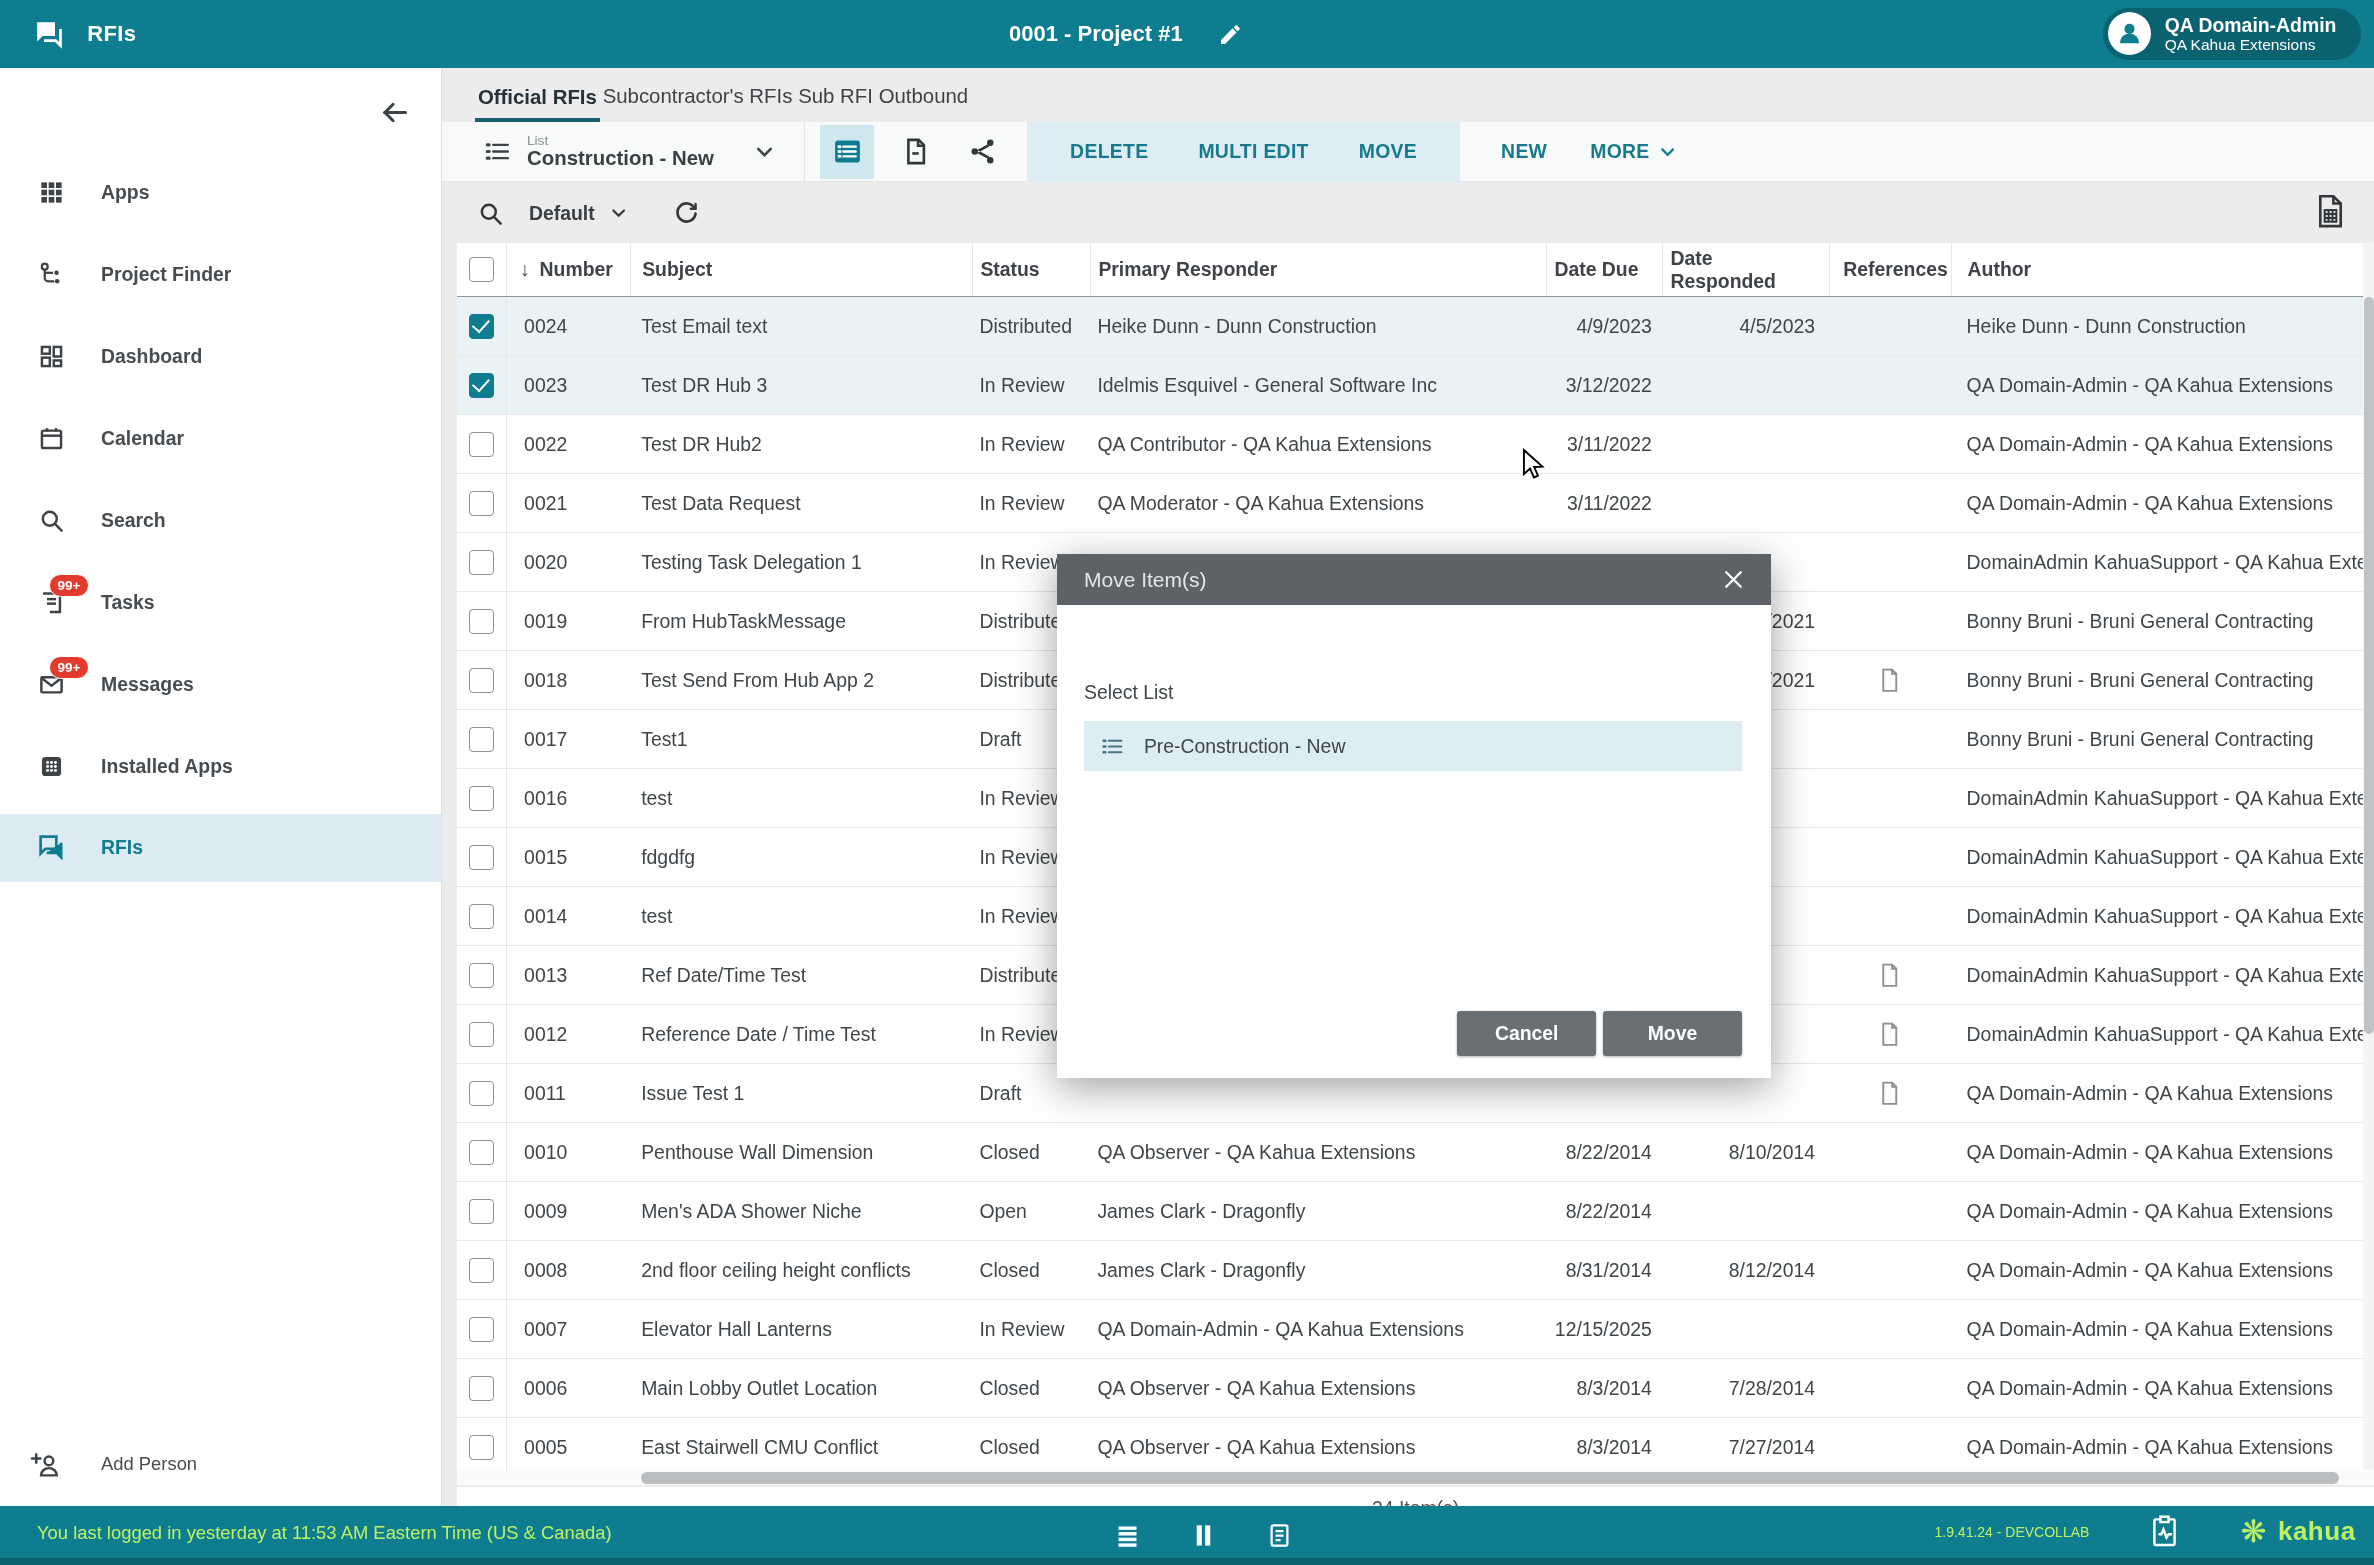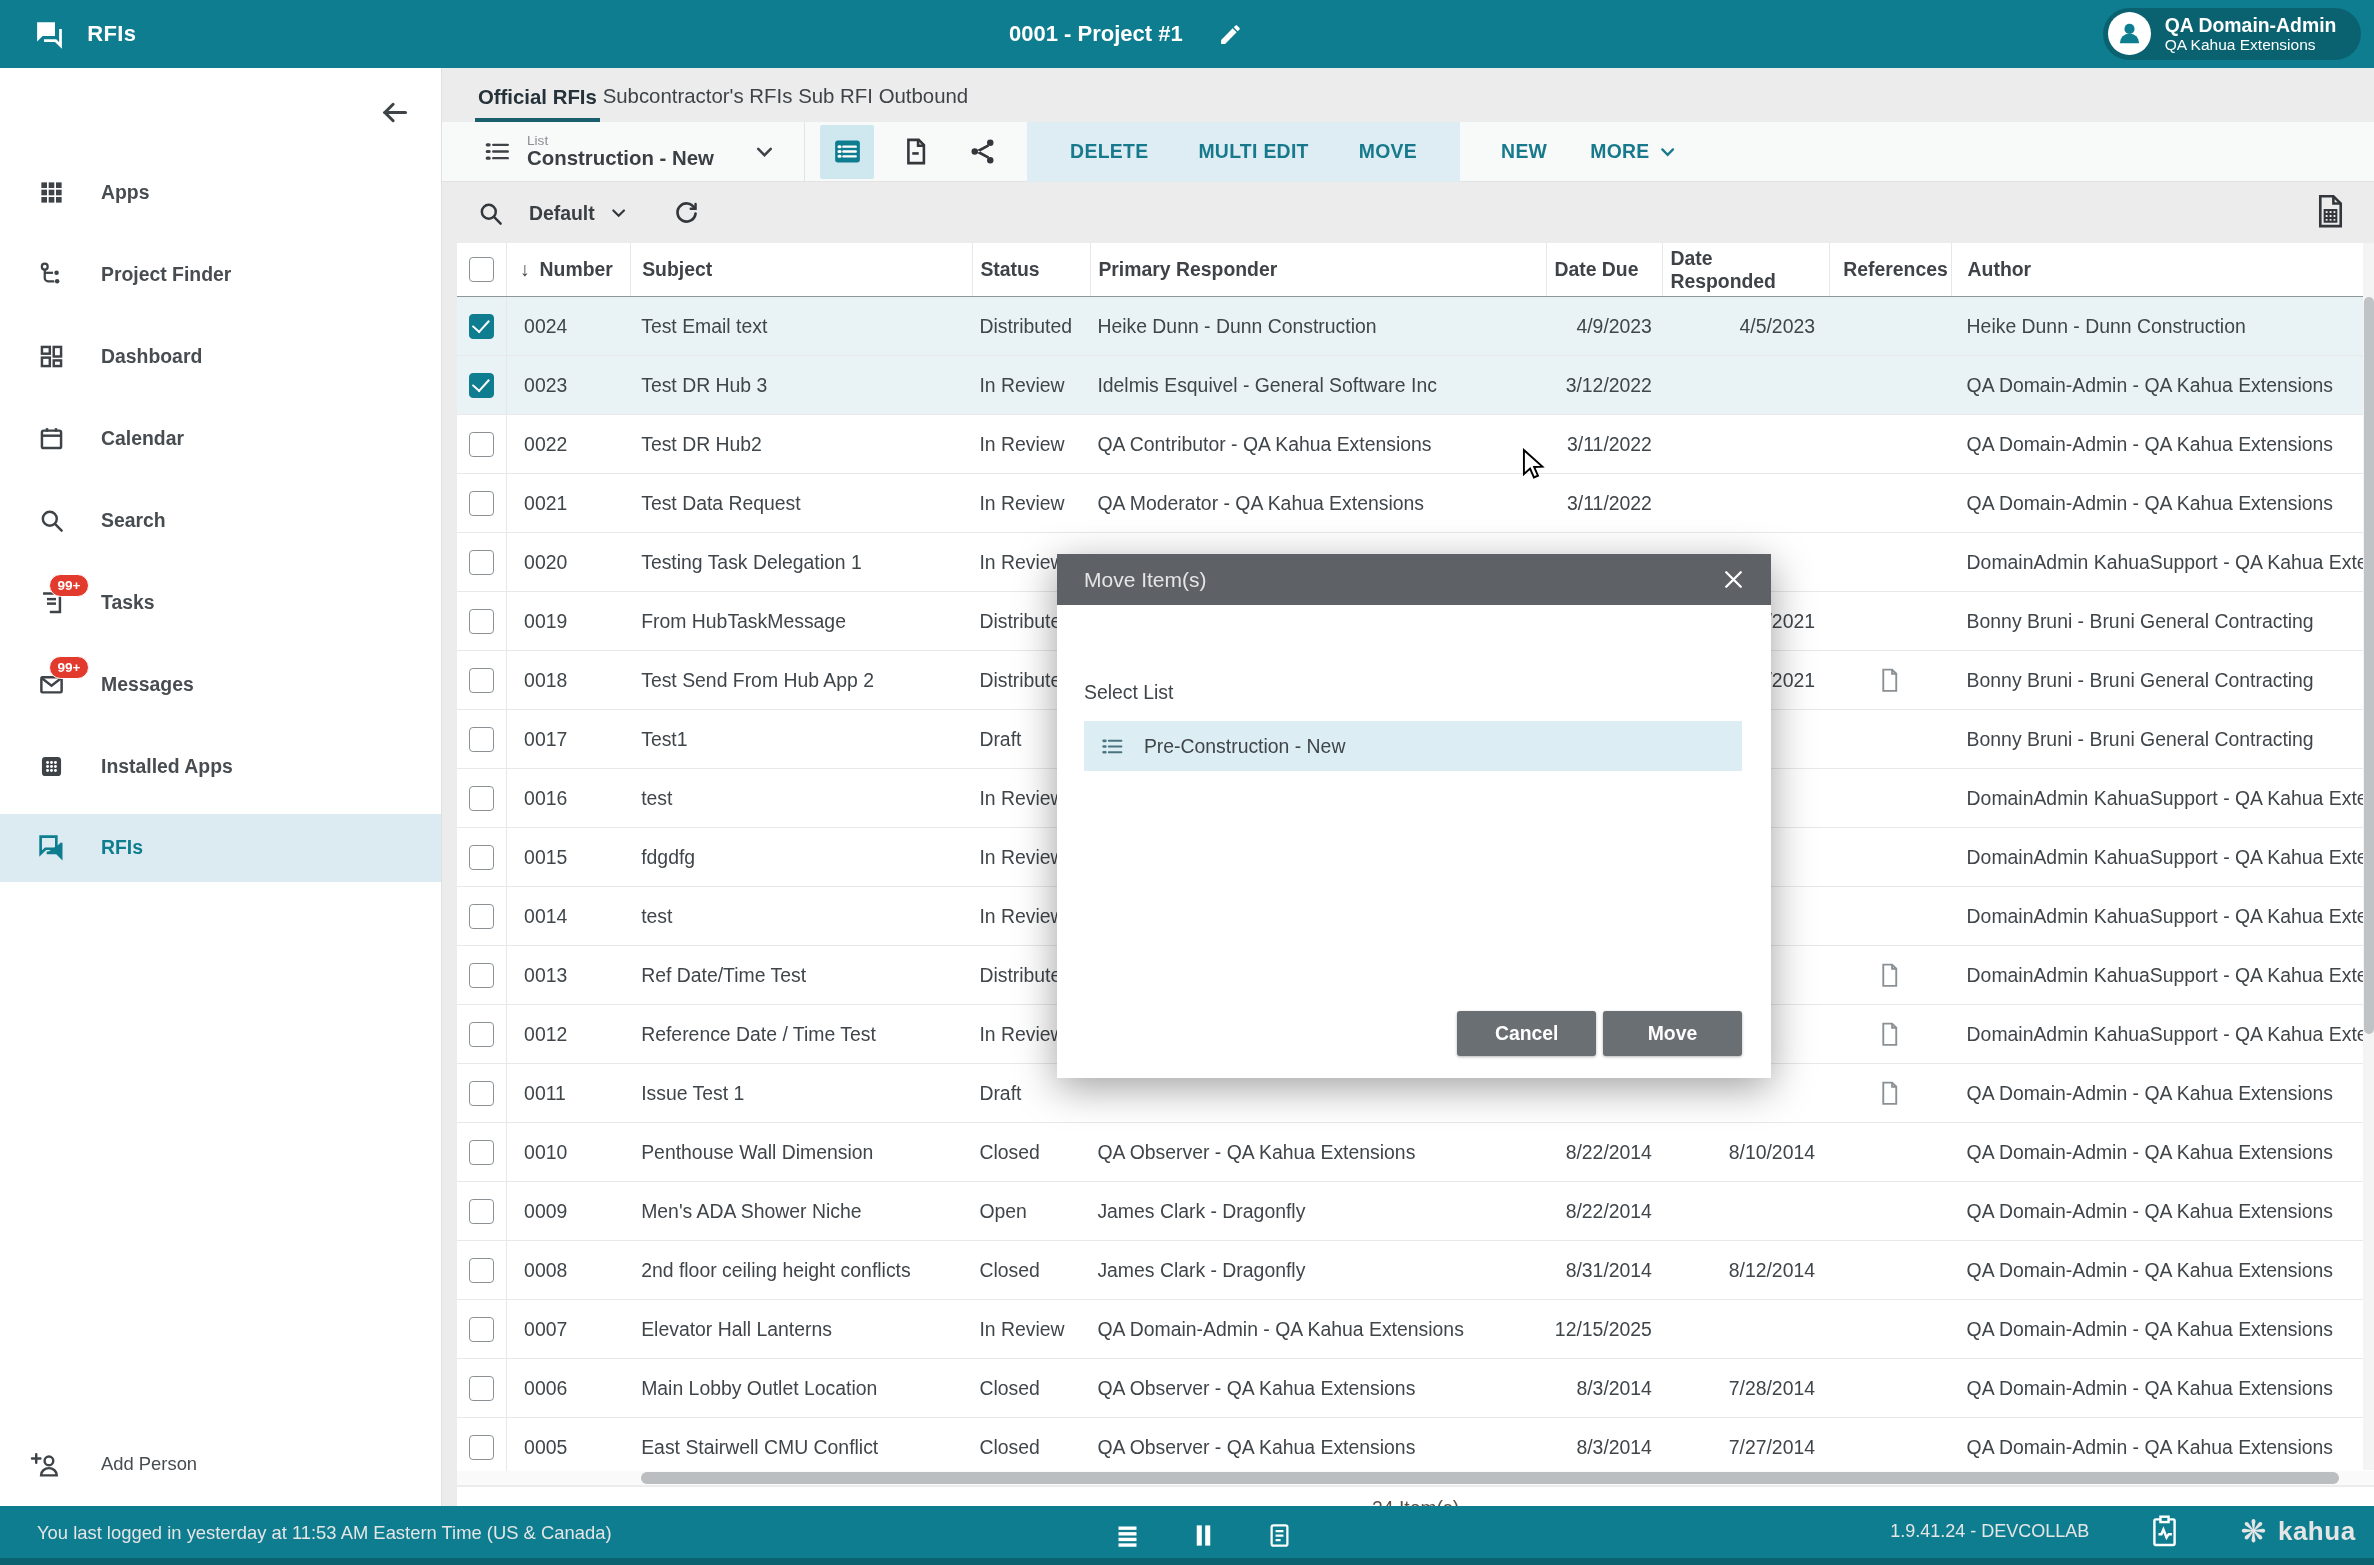--- a/index.html
+++ b/index.html
@@ -128,27 +128,27 @@
   .modal-option { position:absolute; left:27px; top:116px; width:658px; height:50px;
     background:#DCEDF4; display:flex; align-items:center; gap:19.4px; padding-left:15.5px; cursor:pointer; }
   .modal-option-label { font-size:19.4px; color:#3F4549; }
   .modal-btns { position:absolute; right:29px; bottom:22px; display:flex; gap:6.8px; }
   .mbtn { min-width:139px; height:45px; background:#6A6F74; color:#fff; border:none;
     font-family:"Liberation Sans",sans-serif; font-size:19.4px; font-weight:bold;
     border-radius:2.9px; cursor:pointer; box-shadow:0 1px 2.9px rgba(0,0,0,0.3); }
 
   
   #bottombar { position:absolute; left:0; top:1506px; width:2375px; height:59px;
-    background:#0E7D8F; color:#e5e5e5; z-index:20; border-bottom:7.8px solid #0A616F; }
+    background:#0E7D8F; color:#bef264; z-index:20; border-bottom:7.8px solid #0A616F; }
   .bb-login { position:absolute; left:37px; top:15.5px; font-size:18.4px; }
   .bb-center { position:absolute; left:1106px; top:11.6px; display:flex; gap:33px; align-items:center; }
   .bb-ico { width:43px; height:35px; display:flex; align-items:center; justify-content:center; cursor:pointer; }
   .bb-right { position:absolute; right:19.4px; top:0; height:51px; display:flex;
     align-items:center; gap:54px; }
-  .bb-version { font-size:18px; }
+  .bb-version { font-size:14px; }
   .bb-brand { display:flex; align-items:center; gap:11.6px; }
   .bb-brandmark { font-size:31px; line-height:1; }
   .bb-brandname { font-size:26px; font-weight:bold; letter-spacing:0.5px; }
 
   
   #cursor { position:absolute; left:1522px; top:448px; z-index:99; pointer-events:none; }
 
   svg { display:block; }
 </style>
 </head>

